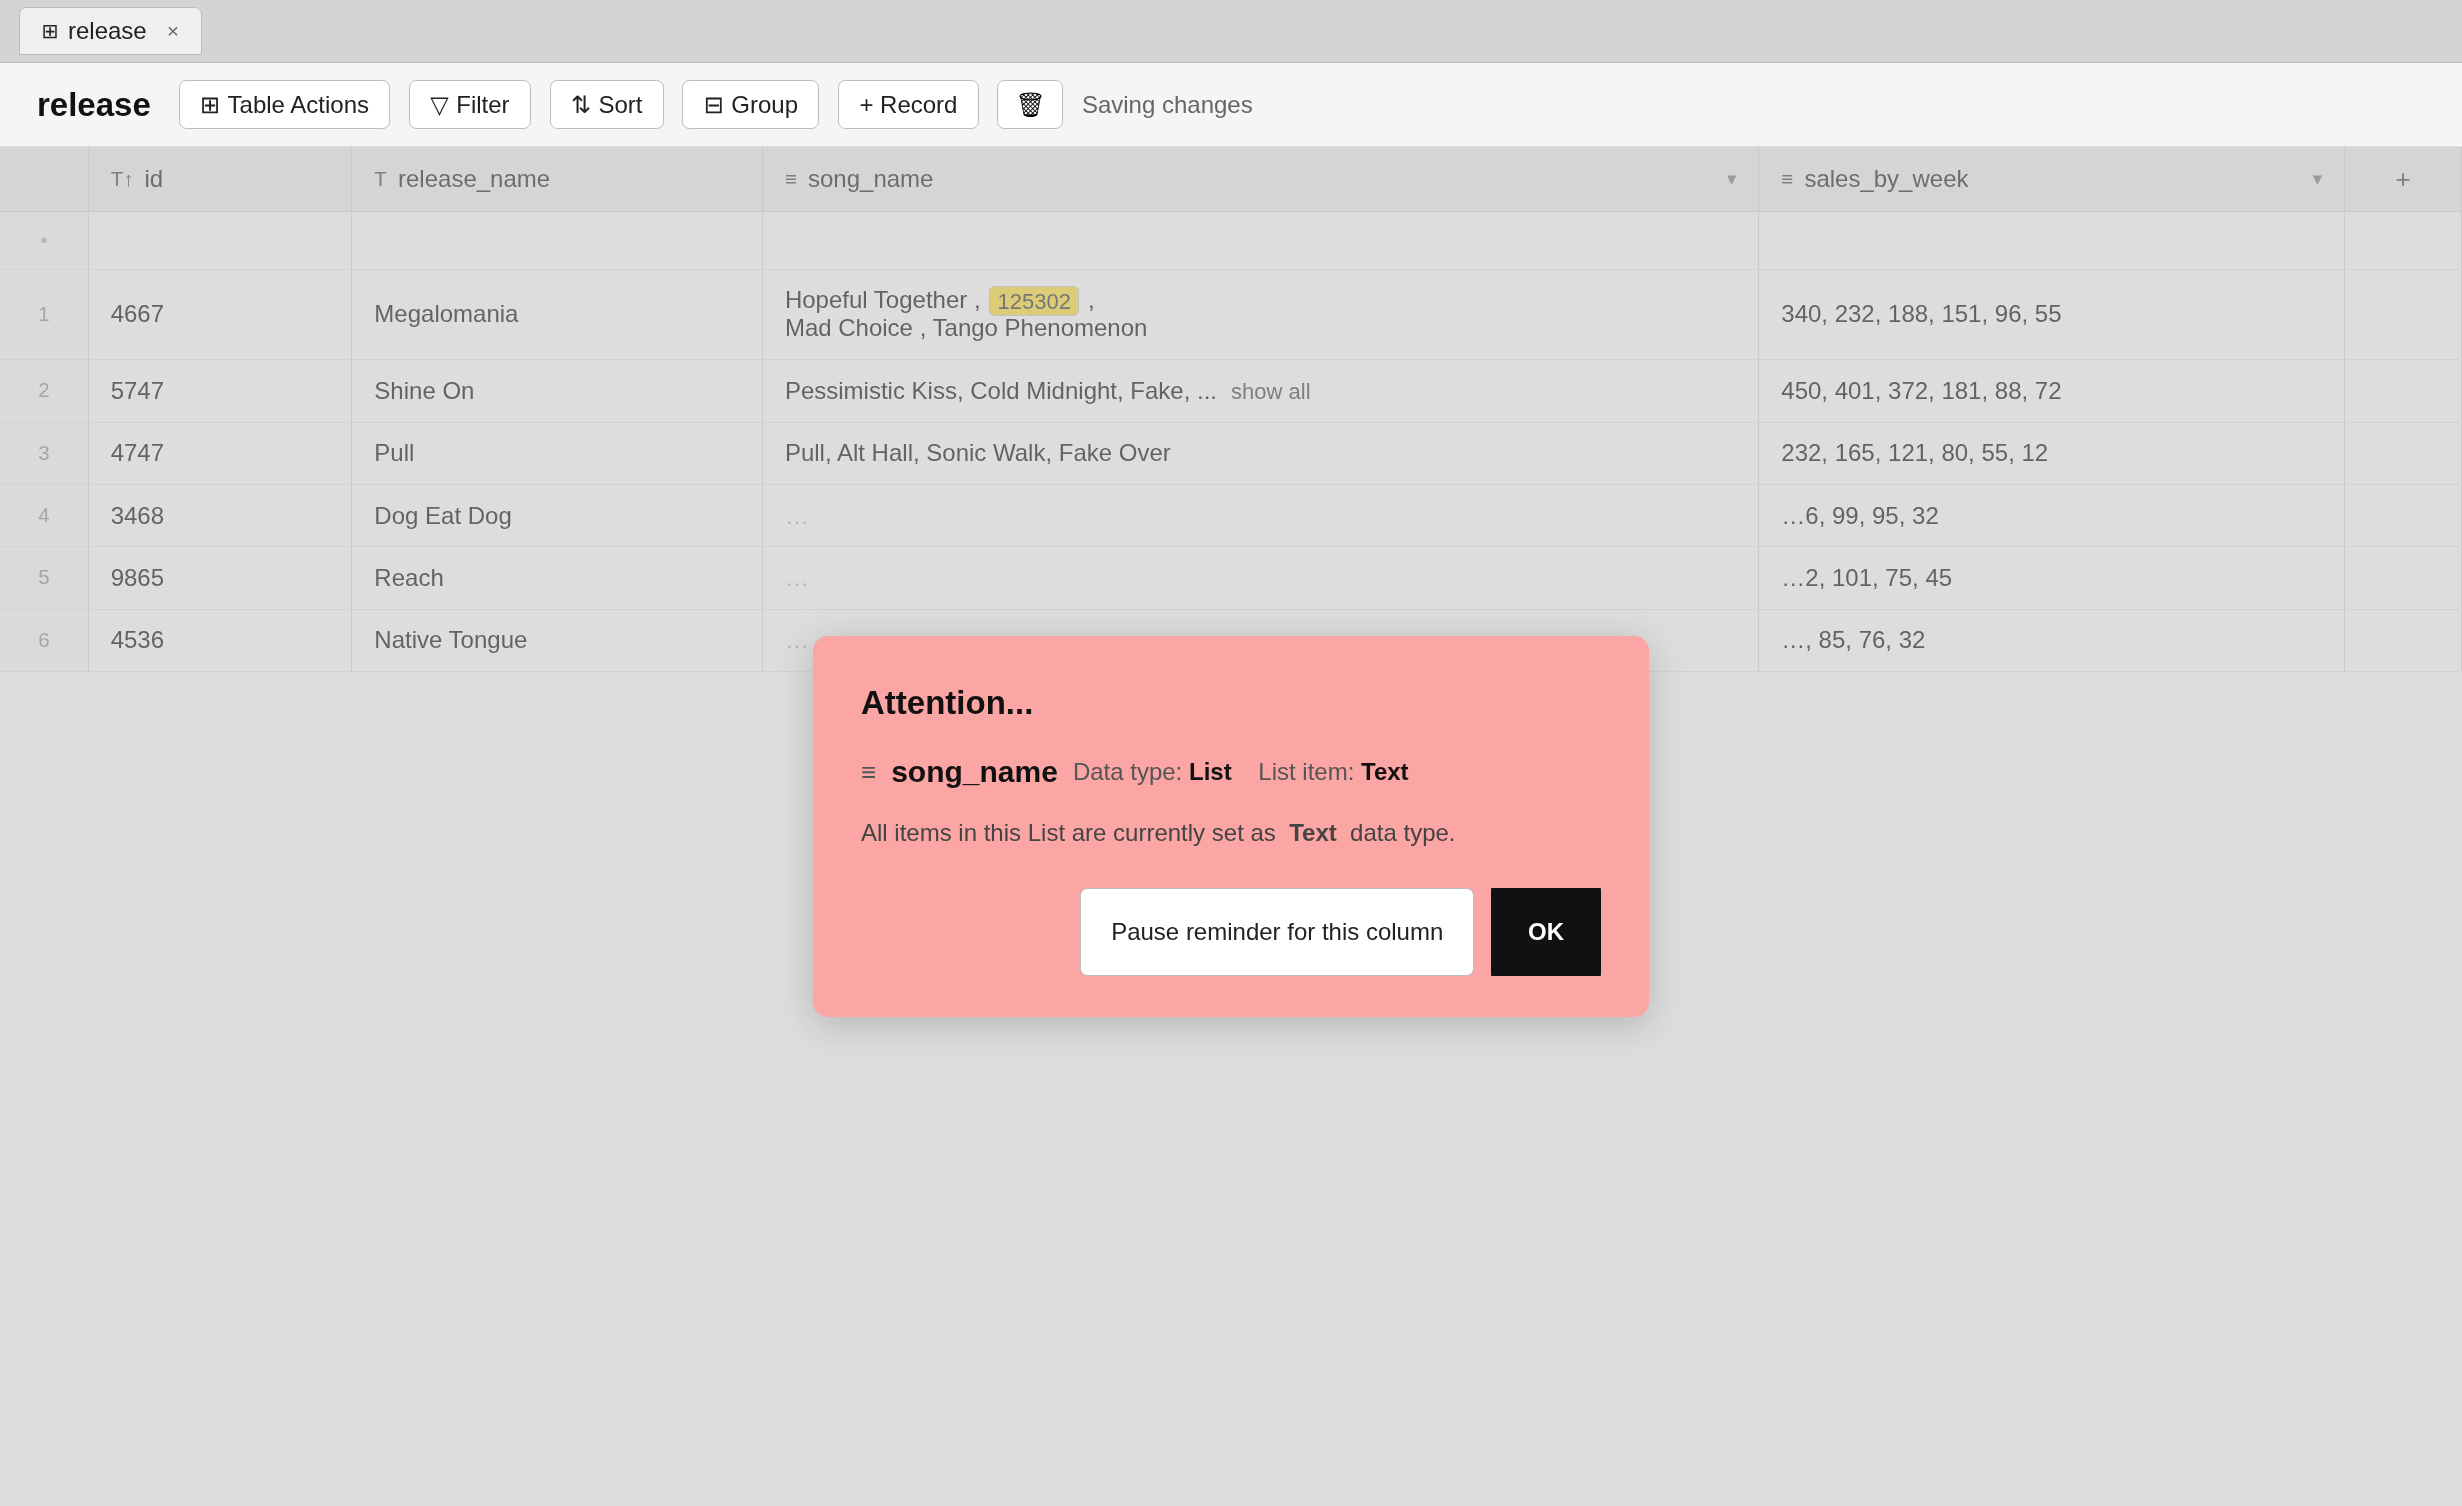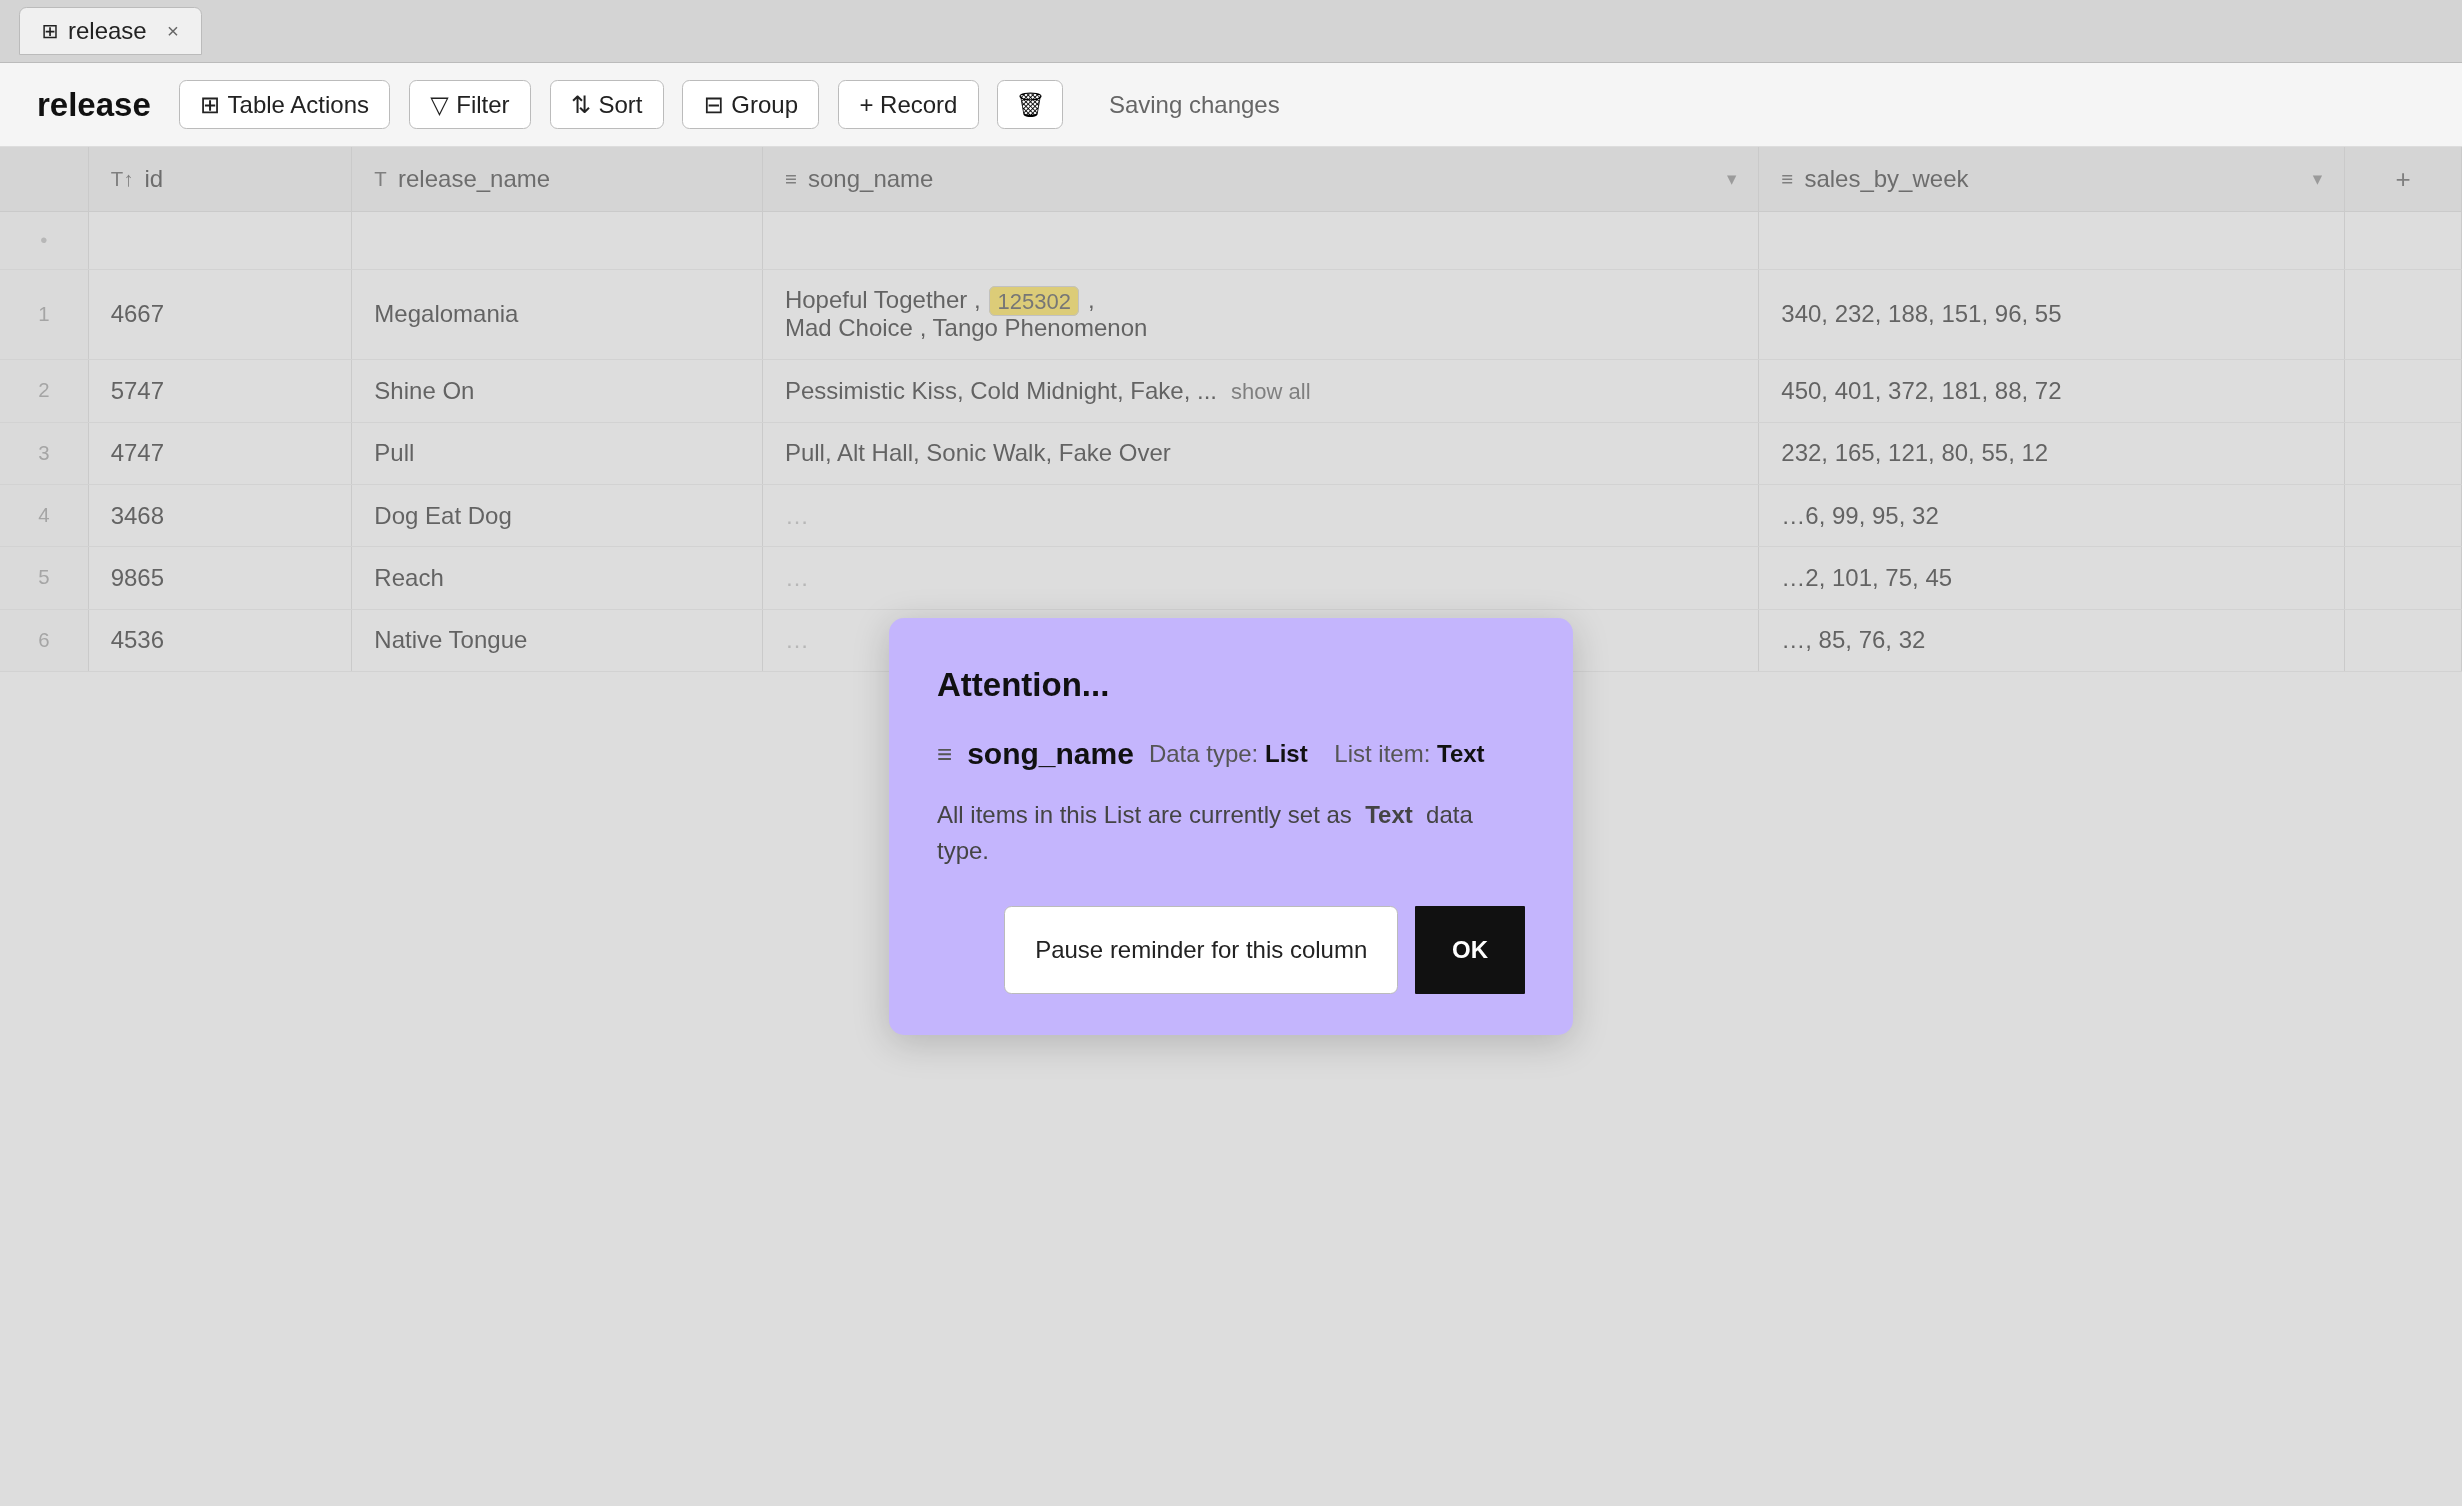--- a/index.html
+++ b/index.html
@@ -79,21 +79,21 @@
       border: 1.4px solid #bbb;
       border-radius: 7.4px;
       padding: 9.3px 16.7px;
       background: white;
       cursor: pointer;
       font-size: 24px;
     }
     .saving-text {
       font-size: 24px;
       color: #666;
-      margin-left: 27px;
+      margin-left: 0;
     }
 
     
     .table-container {
       background: white;
       overflow: auto;
       position: relative;
     }
     table {
       border-collapse: collapse;
@@ -197,24 +197,24 @@
     .modal-overlay {
       position: absolute;
       top: 0; left: 0; right: 0; bottom: 0;
       background: rgba(180,180,180,0.45);
       display: flex;
       align-items: center;
       justify-content: center;
       z-index: 100;
     }
     .modal {
-      background: #c4b5fd;
+      background: #fca5a5;
       border-radius: 15px;
       box-shadow: 0 7.4px 37px rgba(0,0,0,0.18);
-      width: 684px;
+      width: 836px;
       padding: 48px 48px 41px 48px;
     }
     .modal-title {
       font-size: 33px;
       font-weight: 600;
       color: #111;
       margin-bottom: 33px;
     }
     .modal-col-info {
       display: flex;

